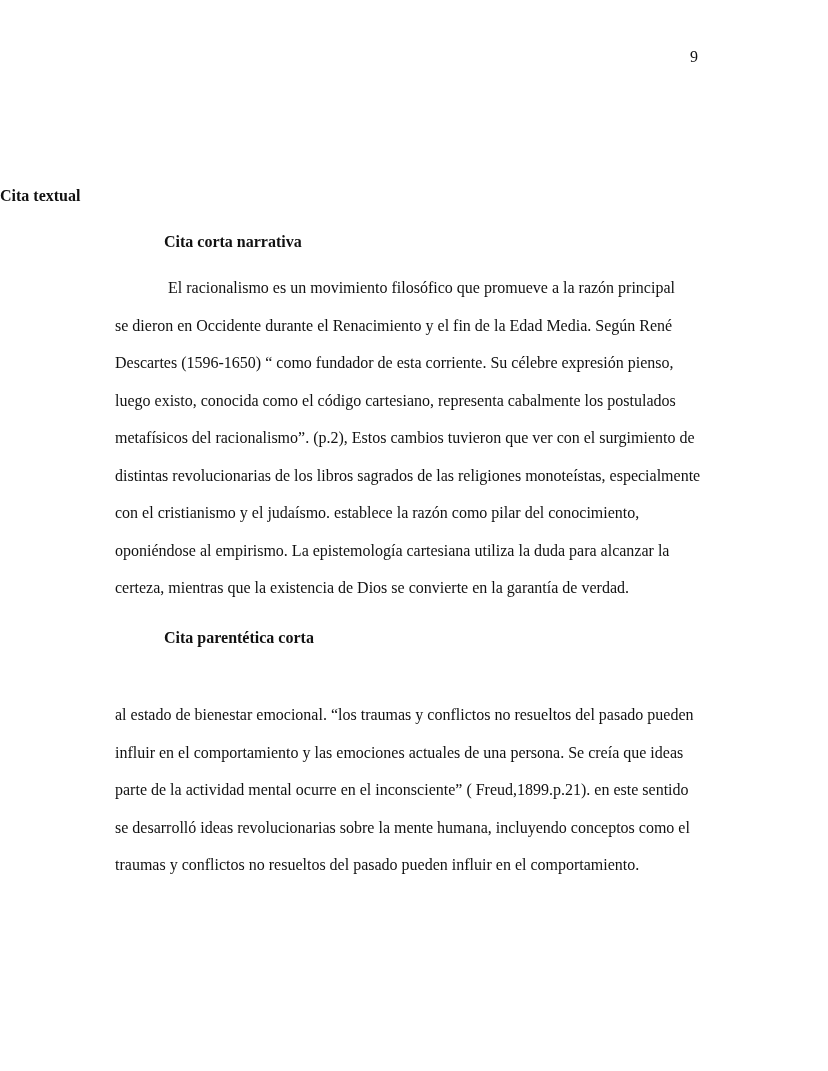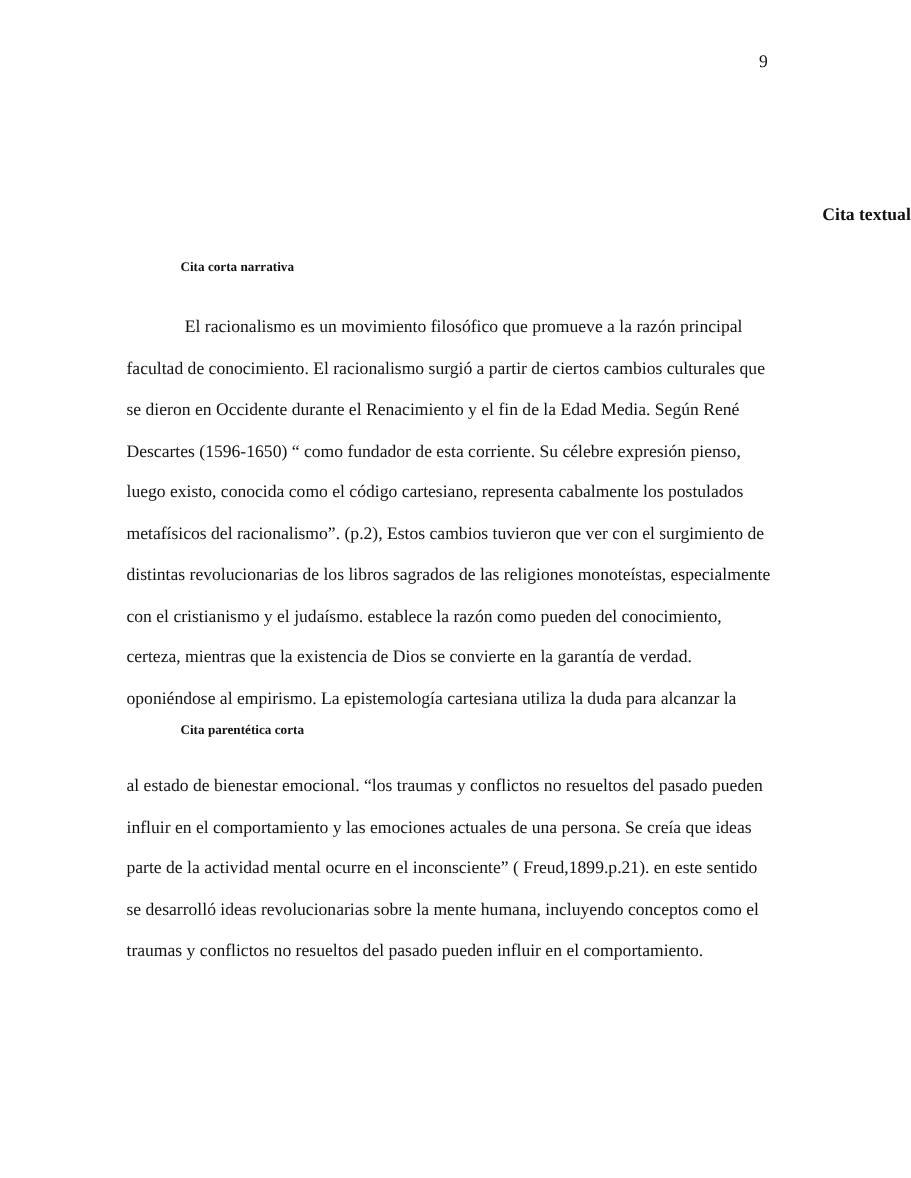--- a/index.html
+++ b/index.html
@@ -20,30 +20,30 @@
       top: 47px;
       left: 690px;
       font-size: 16px;
       line-height: 20px;
     }
     .title {
       position: absolute;
       top: 186px;
       left: 0;
       width: 828px;
-      text-align: right;
+      text-align: left;
       font-weight: bold;
       font-size: 16px;
       line-height: 20px;
     }
     .heading {
       position: absolute;
       left: 164px;
       font-weight: bold;
-      font-size: 12px;
+      font-size: 16px;
       line-height: 20px;
     }
     .para {
       position: absolute;
       left: 115px;
       width: 600px;
       font-size: 16px;
     }
     .line {
       display: block;
@@ -58,34 +58,33 @@
 </head>
 <body>
 
 <div>
   <div class="page-number">9</div>
 
   <div class="title">Cita textual</div>
 
   <div class="heading" style="top:232px;">Cita corta narrativa</div>
 
-  <div class="para" style="top:288px;">
+  <div class="para" style="top:278px;">
     <span class="line indent">El racionalismo es un movimiento filosófico que promueve a la razón principal</span>
-    <span class="line">facultad de conocimiento. El racionalismo surgió a partir de ciertos cambios culturales que</span>
     <span class="line">se dieron en Occidente durante el Renacimiento y el fin de la Edad Media. Según René</span>
     <span class="line">Descartes (1596-1650) “ como fundador de esta corriente. Su célebre expresión pienso,</span>
     <span class="line">luego existo, conocida como el código cartesiano, representa cabalmente los postulados</span>
     <span class="line">metafísicos del racionalismo”. (p.2), Estos cambios tuvieron que  ver con el surgimiento de</span>
     <span class="line">distintas revolucionarias de los libros sagrados de las religiones monoteístas, especialmente</span>
-    <span class="line">con el cristianismo y el judaísmo. establece la razón como pueden del conocimiento,</span>
+    <span class="line">con el cristianismo y el judaísmo. establece la razón como pilar del conocimiento,</span>
+    <span class="line">oponiéndose al empirismo. La epistemología cartesiana utiliza la duda para alcanzar la</span>
     <span class="line">certeza, mientras que la existencia de Dios se convierte en la garantía de verdad.</span>
-    <span class="line">oponiéndose al empirismo. La epistemología cartesiana utiliza la duda para alcanzar la</span>
   </div>
 
-  <div class="heading" style="top:653px;font-family:Liberation Serif, serif;">Cita parentética corta</div>
+  <div class="heading" style="top:628px;font-family:Liberation Serif, serif;">Cita parentética corta</div>
 
   <div class="para" style="top:705px;">
     <span class="line">al estado de bienestar emocional. “los traumas y conflictos no resueltos del pasado pueden</span>
     <span class="line">influir en el comportamiento y las emociones actuales de una persona. Se creía que ideas</span>
     <span class="line">parte de la actividad mental ocurre en el inconsciente” ( Freud,1899.p.21). en este sentido</span>
     <span class="line">se desarrolló ideas revolucionarias sobre la mente humana, incluyendo conceptos como el</span>
     <span class="line">traumas y conflictos no resueltos del pasado pueden influir en el comportamiento.</span>
   </div>
 </div>
 

